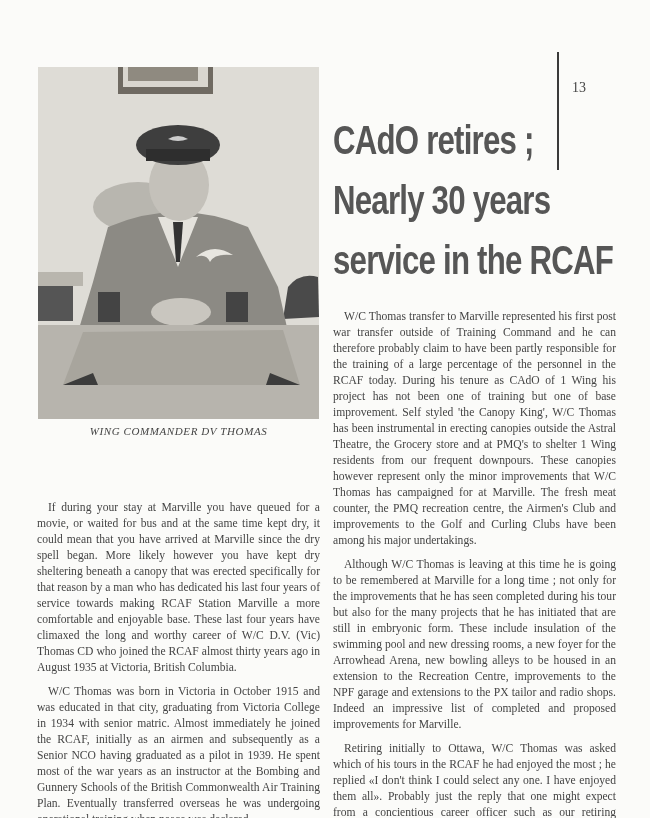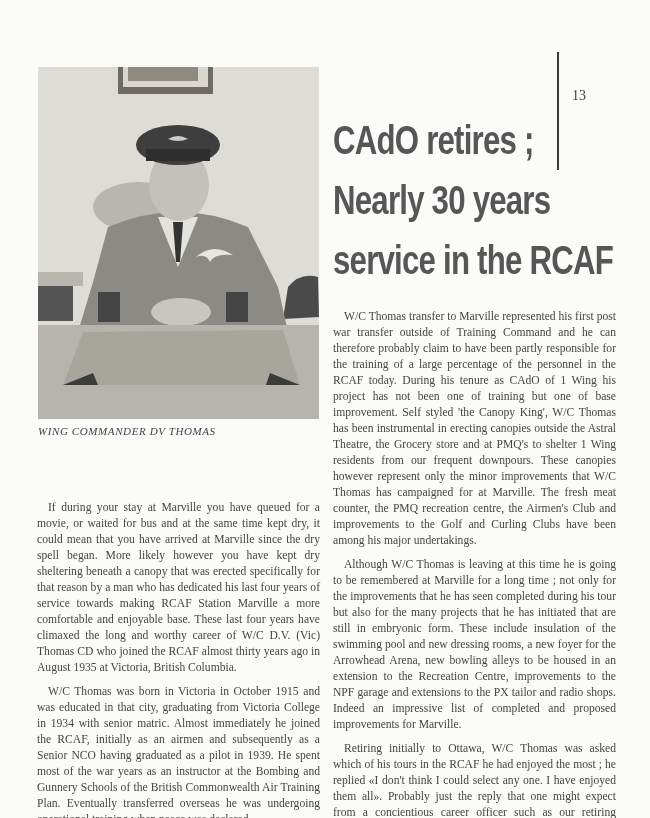--- a/index.html
+++ b/index.html
@@ -1,34 +1,34 @@
 <!DOCTYPE html>
 <html><head>
 <meta charset="utf-8">
 <style>
   html, body { margin:0; padding:0; }
   body {
     width:650px; height:818px; background:#fbfbf9; position:relative; overflow:hidden;
     font-family:"DejaVu Serif", serif; color:#3a3a3a;
   }
   .page-rule { position:absolute; left:557px; top:52px; width:2px; height:118px; background:#3a3a3a; }
-  .page-number { position:absolute; left:572px; top:88px; font-size:14px; color:#444; font-family:"Liberation Serif", serif; }
+  .page-number { position:absolute; left:572px; top:80px; font-size:14px; color:#444; font-family:"Liberation Serif", serif; }
   .headline { position:absolute; left:333px; top:110px; width:300px; }
   .headline-line {
     display:block; font-family:"Liberation Sans", sans-serif; font-weight:bold;
     font-size:40px; line-height:60px; color:#565656; letter-spacing:-1px;
     transform:scaleX(0.78); transform-origin:left center; white-space:nowrap;
   }
   .photo {
     position:absolute; left:38px; top:67px; width:281px; height:352px;
     background:#d9d8d2; overflow:hidden;
   }
   .photo svg { width:100%; height:100%; display:block; }
   .caption {
-    position:absolute; left:38px; top:425px; width:281px; text-align:left;
+    position:absolute; left:38px; top:425px; width:281px; text-align:center;
     font-style:italic; font-size:11px; letter-spacing:0.6px; color:#444;
     font-family:"Liberation Serif", serif;
   }
   .col { position:absolute; width:283px; font-family:"Liberation Serif", serif; font-size:11.6px; line-height:16px; color:#444; text-align:justify; }
   .col p { margin:0 0 8px 0; text-indent:11px; hyphens:manual; }
   .col-left { left:37px; top:488px;margin-top:12px; }
   .col-right { left:333px; top:309px; }
 </style>
 </head>
 <body>

